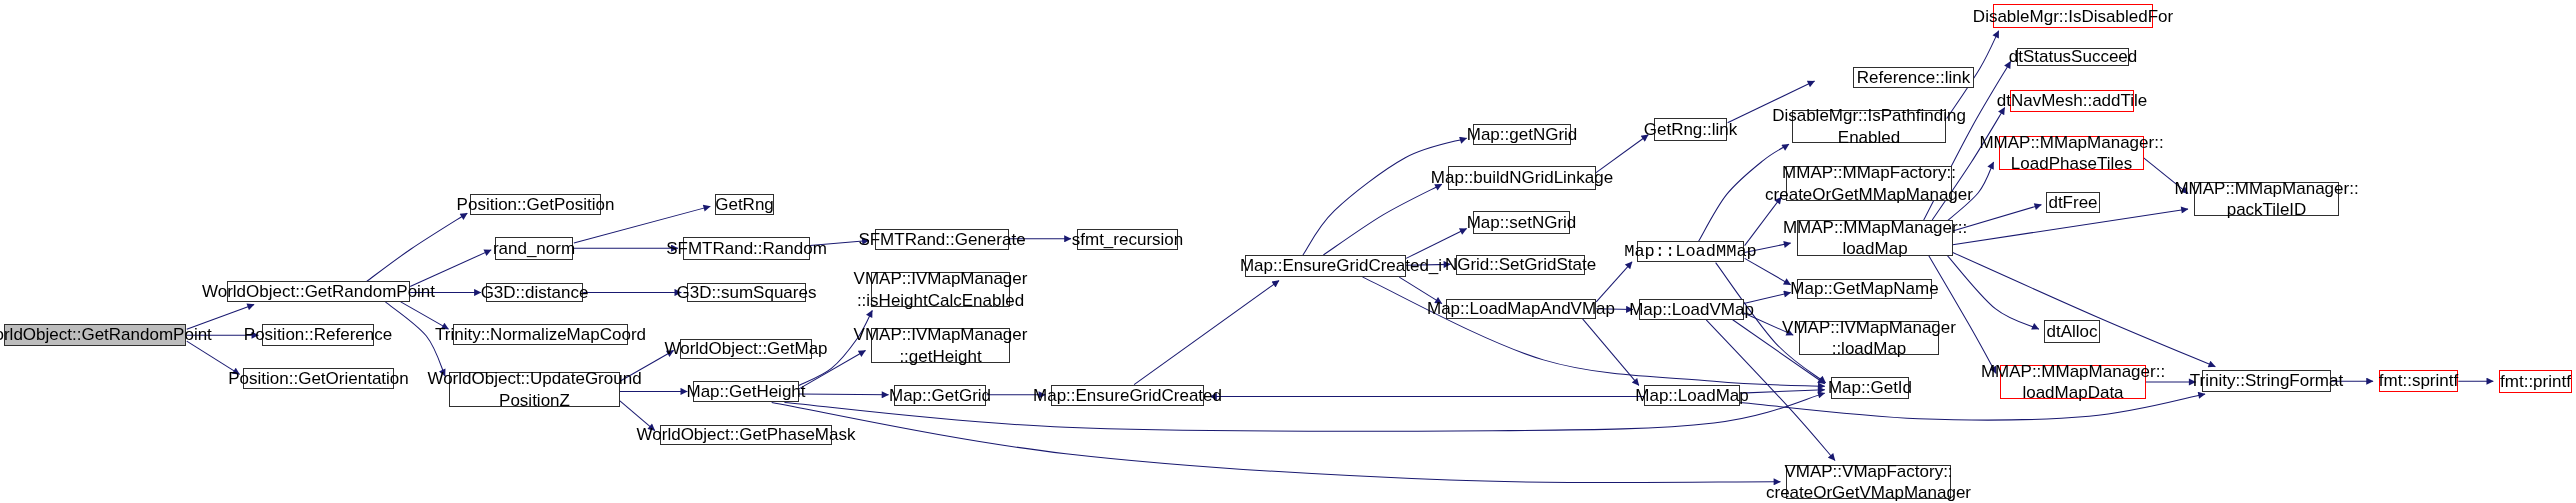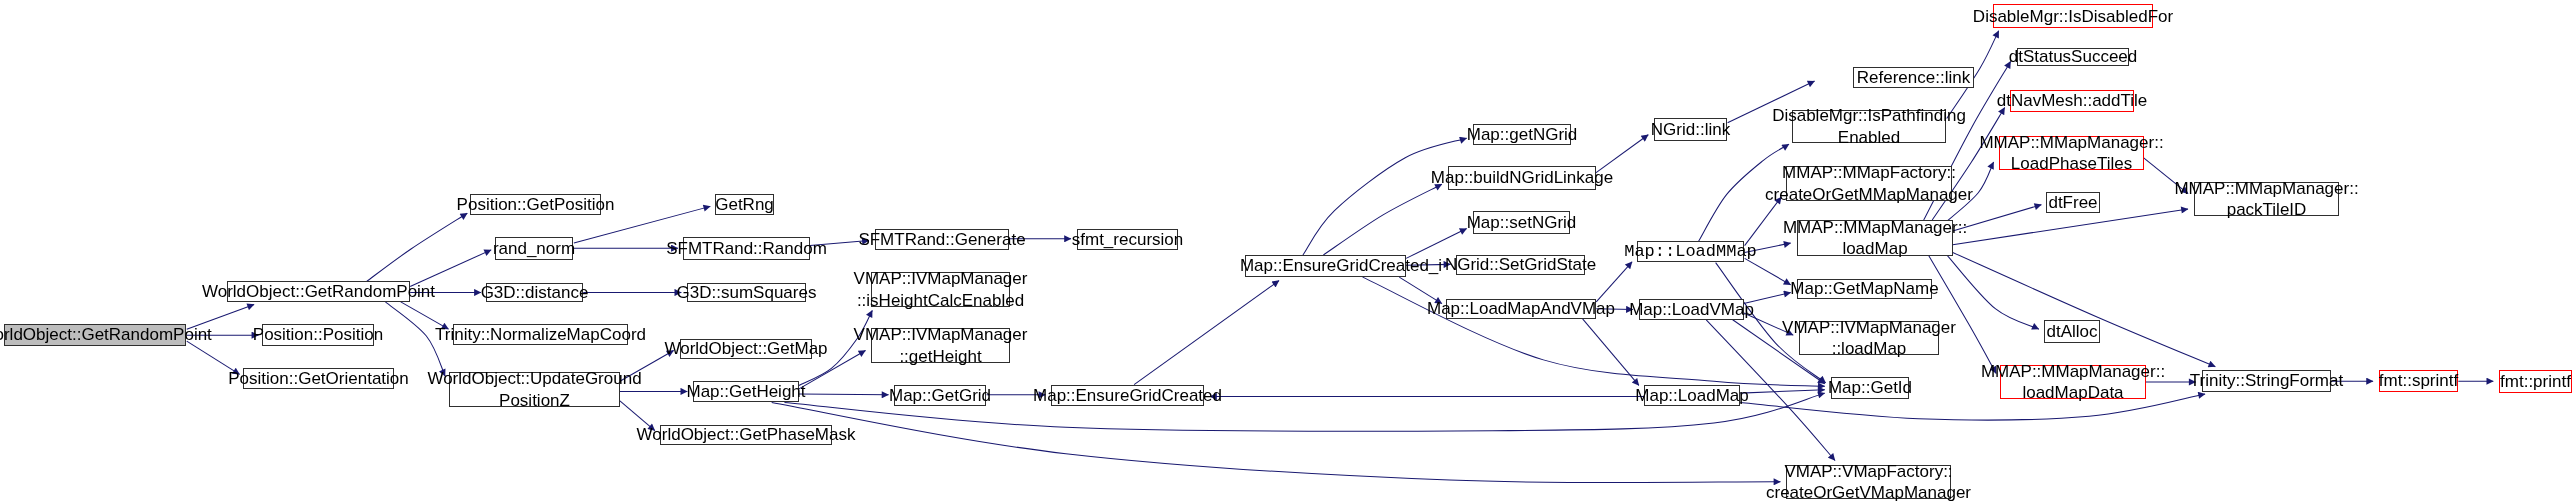--- a/index.html
+++ b/index.html
@@ -81,21 +81,21 @@
         <path class="edge" d="M2514,185 L2566,227" stroke="#191970" marker-end="url(#arrow)"></path>
         <path class="edge" d="M2283,139 C2289.5,129.16666666666666 2311.8333333333335,97.16666666666667 2322,80 C2332.1666666666665,62.83333333333333 2340.3333333333335,43.333333333333336 2344,36" stroke="#191970" marker-end="url(#arrow)"></path>
         <path class="edge" d="M2516,448 L2575,448" stroke="#191970" marker-end="url(#arrow)"></path>
         <path class="edge" d="M2733,447 L2783,447" stroke="#191970" marker-end="url(#arrow)"></path>
         <path class="edge" d="M2883,447 L2924,447" stroke="#191970" marker-end="url(#arrow)"></path>
       </g>
   </svg>
   <div id="nodes">
       <div class="node root" style="left: 4.3px; top: 324px; width: 182px; height: 22px; border-color: rgb(47, 47, 47); background: rgb(189, 189, 189);">WorldObject::GetRandomPoint</div>
       <div class="node " style="left: 227px; top: 281px; width: 183px; height: 20.5px; border-color: rgb(47, 47, 47);">WorldObject::GetRandomPoint</div>
-      <div class="node " style="left: 262px; top: 324px; width: 112px; height: 22px; border-color: rgb(47, 47, 47);">Position::Position</div>
+      <div class="node " style="left: 262px; top: 324px; width: 112px; height: 22px; border-color: rgb(47, 47, 47);">Position::Reference</div>
       <div class="node " style="left: 243px; top: 368px; width: 151px; height: 21px; border-color: rgb(47, 47, 47);">Position::GetOrientation</div>
       <div class="node " style="left: 470px; top: 194px; width: 131px; height: 21px; border-color: rgb(47, 47, 47);">Position::GetPosition</div>
       <div class="node " style="left: 495px; top: 237px; width: 78px; height: 23px; border-color: rgb(47, 47, 47);">rand_norm</div>
       <div class="node " style="left: 486px; top: 283px; width: 97px; height: 19px; border-color: rgb(47, 47, 47);">G3D::distance</div>
       <div class="node " style="left: 453px; top: 324px; width: 175px; height: 21px; border-color: rgb(47, 47, 47);">Trinity::NormalizeMapCoord</div>
       <div class="node " style="left: 449px; top: 372px; width: 171px; height: 35px; border-color: rgb(47, 47, 47);">WorldObject::UpdateGround
 PositionZ</div>
       <div class="node " style="left: 715px; top: 194px; width: 59px; height: 21px; border-color: rgb(47, 47, 47);">GetRng</div>
       <div class="node " style="left: 683px; top: 237px; width: 127px; height: 23px; border-color: rgb(47, 47, 47);">SFMTRand::Random</div>
       <div class="node " style="left: 687px; top: 283px; width: 119px; height: 19px; border-color: rgb(47, 47, 47);">G3D::sumSquares</div>
@@ -109,21 +109,21 @@
       <div class="node " style="left: 871px; top: 328px; width: 139px; height: 35px; border-color: rgb(47, 47, 47);">VMAP::IVMapManager
 ::getHeight</div>
       <div class="node " style="left: 894px; top: 385px; width: 92px; height: 21px; border-color: rgb(47, 47, 47);">Map::GetGrid</div>
       <div class="node " style="left: 1051px; top: 385px; width: 153px; height: 21px; border-color: rgb(47, 47, 47);">Map::EnsureGridCreated</div>
       <div class="node " style="left: 1245px; top: 255px; width: 161px; height: 22px; border-color: rgb(47, 47, 47); padding-left: 31px;">Map::EnsureGridCreated_i</div>
       <div class="node " style="left: 1473px; top: 124px; width: 98px; height: 21px; border-color: rgb(47, 47, 47);">Map::getNGrid</div>
       <div class="node " style="left: 1448px; top: 166px; width: 148px; height: 24px; border-color: rgb(47, 47, 47);">Map::buildNGridLinkage</div>
       <div class="node " style="left: 1473px; top: 211px; width: 97px; height: 23px; border-color: rgb(47, 47, 47);">Map::setNGrid</div>
       <div class="node " style="left: 1456px; top: 255px; width: 129px; height: 19.6px; border-color: rgb(47, 47, 47);">NGrid::SetGridState</div>
       <div class="node " style="left: 1446px; top: 299px; width: 150px; height: 19.6px; border-color: rgb(47, 47, 47);">Map::LoadMapAndVMap</div>
-      <div class="node " style="left: 1654px; top: 118px; width: 73px; height: 23px; border-color: rgb(47, 47, 47);">NGrid::link</div>
+      <div class="node " style="left: 1654px; top: 118px; width: 73px; height: 23px; border-color: rgb(47, 47, 47);">GetRng::link</div>
       <div class="node " style="left: 1637px; top: 241px; width: 107px; height: 21px; border-color: rgb(47, 47, 47); font-family: Liberation Mono, monospace;">Map::LoadMMap</div>
       <div class="node " style="left: 1639px; top: 299px; width: 105px; height: 20.5px; border-color: rgb(47, 47, 47);">Map::LoadVMap</div>
       <div class="node " style="left: 1644px; top: 385px; width: 96px; height: 20.5px; border-color: rgb(47, 47, 47);">Map::LoadMap</div>
       <div class="node " style="left: 1821px; top: 67px; width: 121px; height: 20.5px; border-color: rgb(47, 47, 47); margin-left: 32px;">Reference::link</div>
       <div class="node " style="left: 1792px; top: 110px; width: 154px; height: 33px; border-color: rgb(47, 47, 47);">DisableMgr::IsPathfinding
 Enabled</div>
       <div class="node " style="left: 1786px; top: 166px; width: 166px; height: 35px; border-color: rgb(47, 47, 47);">MMAP::MMapFactory::
 createOrGetMMapManager</div>
       <div class="node " style="left: 1797px; top: 220px; width: 156px; height: 36px; border-color: rgb(47, 47, 47);">MMAP::MMapManager::
 loadMap</div>

